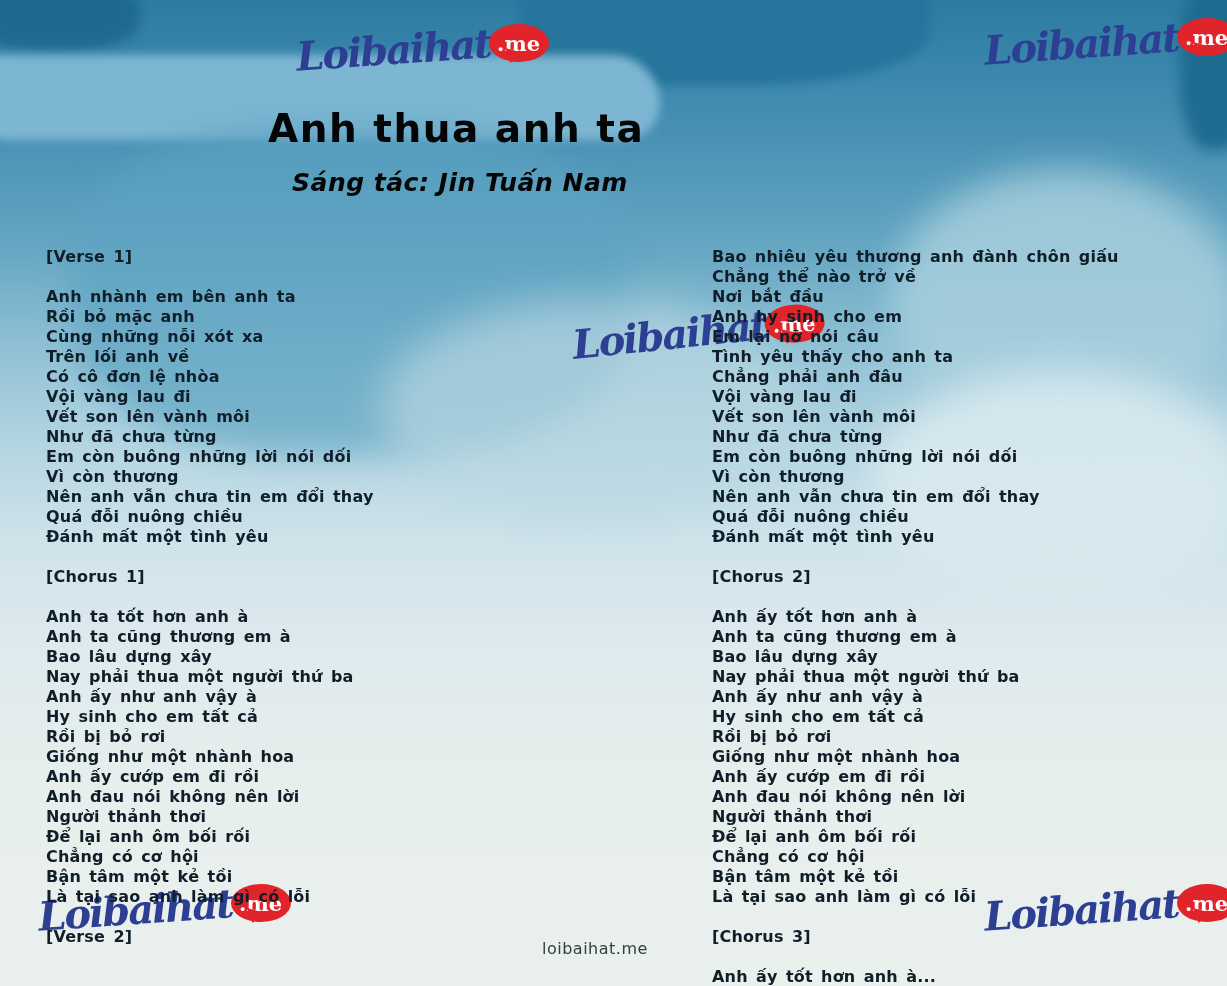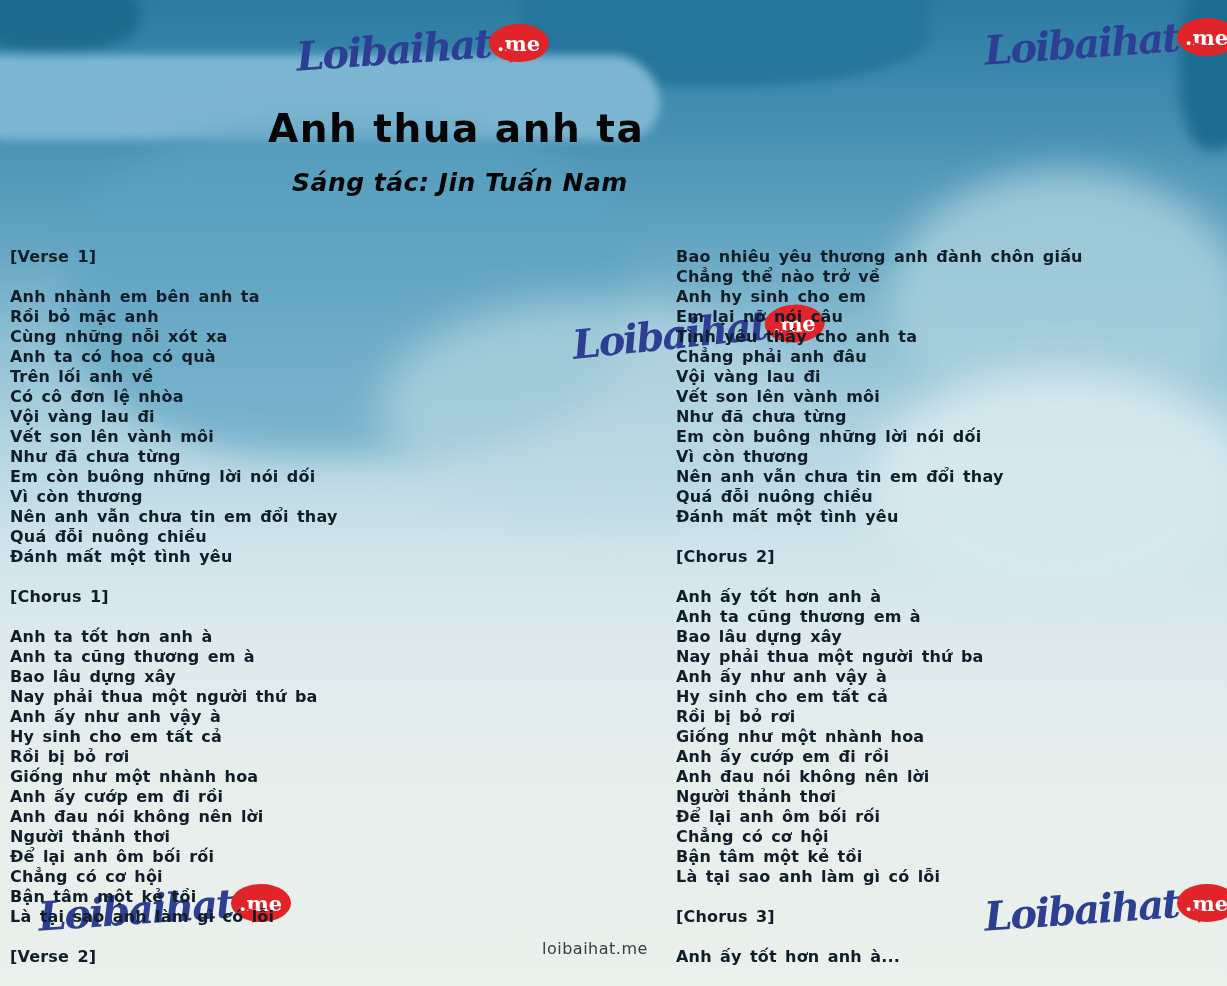--- a/index.html
+++ b/index.html
@@ -31,21 +31,21 @@
   
   .page-title{position:absolute;left:268px;top:106px;margin:0;z-index:2;
               font-size:39px;font-weight:700;letter-spacing:1.5px;
               color:var(--title-text,#050505);}
   .composer{position:absolute;left:268px;top:168px;z-index:2;
             font-size:25px;font-weight:700;font-style:italic;letter-spacing:.5px;
             color:var(--title-text,#050505);margin-left:24px;}
 
   
   .col{position:absolute;top:247px;z-index:2;font-size:16px;font-weight:700;
-       color:var(--lyrics-text,#0f1e29);}
+       color:var(--lyrics-text,#0f1e29);margin-left:36px;}
   .col-left{left:10px;}
   .col-right{left:676px;}
   .line{height:20px;line-height:20px;white-space:nowrap;
         letter-spacing:.2px;word-spacing:2.5px;}
 
   
   .footer{position:absolute;left:542px;top:939px;z-index:2;
           font-size:16px;letter-spacing:.5px;color:var(--footer-text,#323f44);}
 </style>
 </head>
@@ -101,21 +101,20 @@
 
   <h1 class="page-title">Anh thua anh ta</h1>
   <div class="composer">Sáng tác: Jin Tuấn Nam</div>
 
   <div class="col col-left">
       <div class="line section-label">[Verse 1]</div>
       <div class="line spacer"></div>
       <div class="line">Anh nhành em bên anh ta</div>
       <div class="line">Rồi bỏ mặc anh</div>
       <div class="line">Cùng những nỗi xót xa</div>
-      <div class="line">Anh ta có hoa có quà</div>
       <div class="line">Trên lối anh về</div>
       <div class="line">Có cô đơn lệ nhòa</div>
       <div class="line">Vội vàng lau đi</div>
       <div class="line">Vết son lên vành môi</div>
       <div class="line">Như đã chưa từng</div>
       <div class="line">Em còn buông những lời nói dối</div>
       <div class="line">Vì còn thương</div>
       <div class="line">Nên anh vẫn chưa tin em đổi thay</div>
       <div class="line">Quá đỗi nuông chiều</div>
       <div class="line">Đánh mất một tình yêu</div>
@@ -137,20 +136,21 @@
       <div class="line">Chẳng có cơ hội</div>
       <div class="line">Bận tâm một kẻ tồi</div>
       <div class="line">Là tại sao anh làm gì có lỗi</div>
       <div class="line spacer"></div>
       <div class="line section-label">[Verse 2]</div>
       <div class="line spacer"></div>
     </div>
   <div class="col col-right">
       <div class="line">Bao nhiêu yêu thương anh đành chôn giấu</div>
       <div class="line">Chẳng thể nào trở về</div>
+      <div class="line">Nơi bắt đầu</div>
       <div class="line">Anh hy sinh cho em</div>
       <div class="line">Em lại nỡ nói câu</div>
       <div class="line">Tình yêu thấy cho anh ta</div>
       <div class="line">Chẳng phải anh đâu</div>
       <div class="line">Vội vàng lau đi</div>
       <div class="line">Vết son lên vành môi</div>
       <div class="line">Như đã chưa từng</div>
       <div class="line">Em còn buông những lời nói dối</div>
       <div class="line">Vì còn thương</div>
       <div class="line">Nên anh vẫn chưa tin em đổi thay</div>

